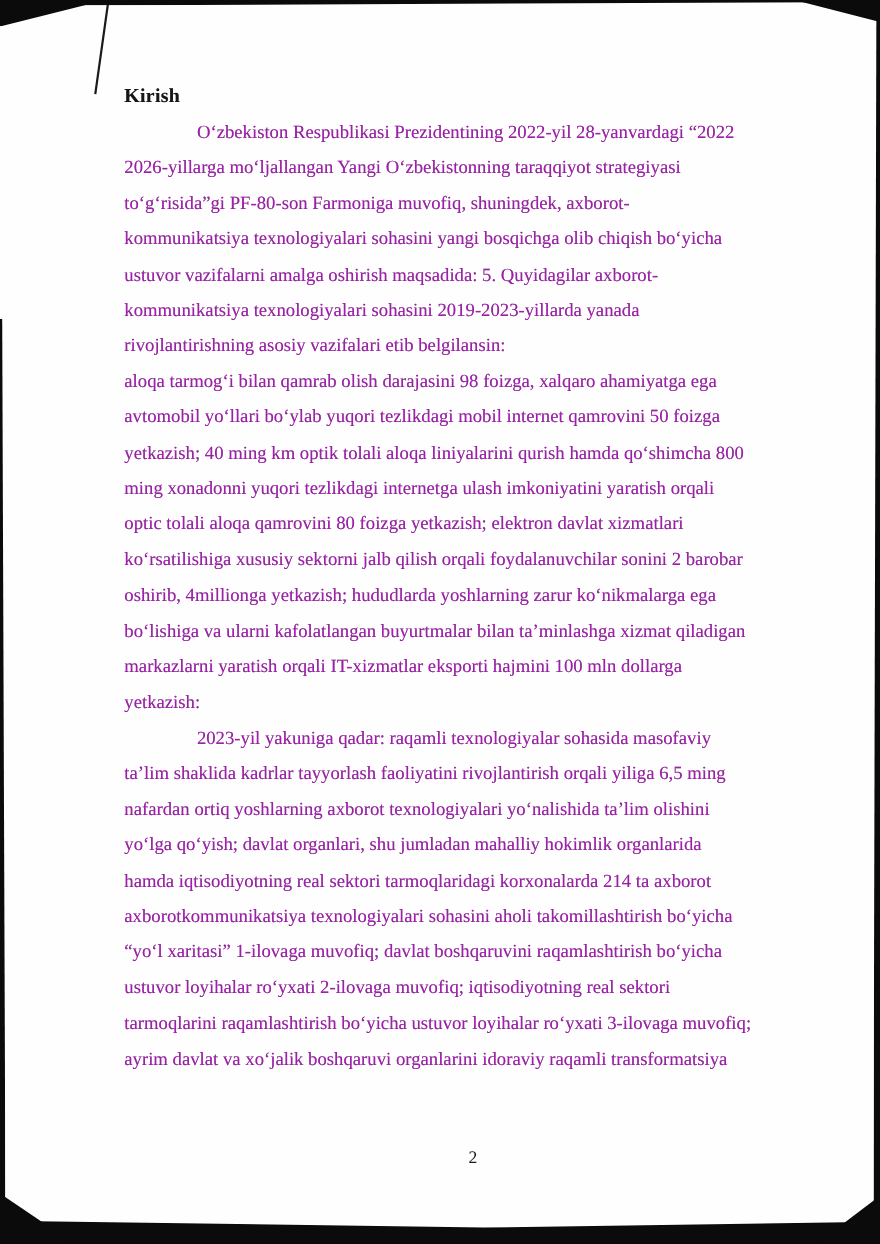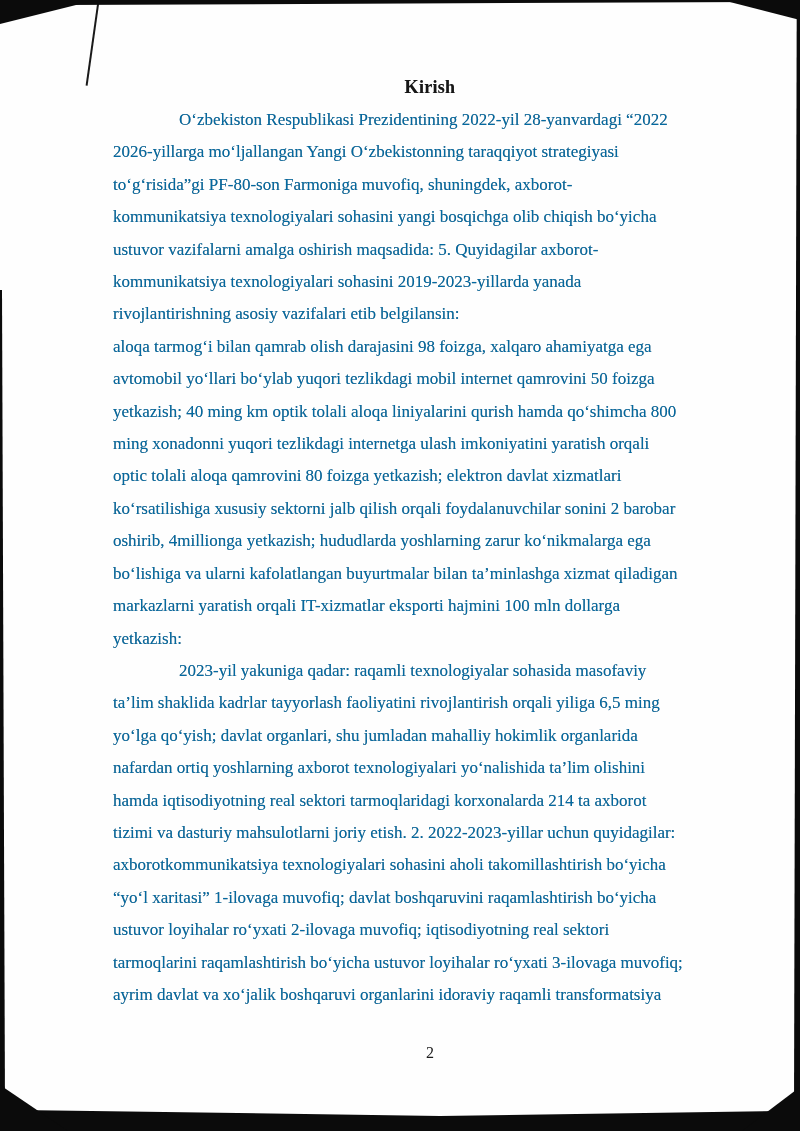--- a/index.html
+++ b/index.html
@@ -13,33 +13,33 @@
     color: #1b1b1b;
   }
   .content {
     position: absolute;
     left: 113px;
     top: 70px;
     width: 634px;
   }
   .title {
     margin: 0;
-    text-align: center;
+    text-align: left;
     font-weight: bold;
     font-size: 18px;
     line-height: 34px;
     letter-spacing: 0.3px;
     color: #161616;
     text-shadow: 0 0 0.5px rgba(0,0,0,0.45);
   }
   .line {
     white-space: nowrap;
     font-size: 17px;
     line-height: 32.4px;
-    color: #0369a1;
+    color: #a21caf;
     text-shadow: 0 0 0.5px rgba(0,0,0,0.4);
   }
   .line.indent { padding-left: 66px; }
   .page-num {
     position: absolute;
     left: 113px;
     width: 634px;
     top: 1040px;
     text-align: center;
     font-size: 16px;
@@ -96,24 +96,23 @@
         <div class="line">yetkazish; 40 ming km optik tolali aloqa liniyalarini qurish hamda qo‘shimcha 800</div>
         <div class="line">ming xonadonni yuqori tezlikdagi internetga ulash imkoniyatini yaratish orqali</div>
         <div class="line">optic tolali aloqa qamrovini 80 foizga yetkazish; elektron davlat xizmatlari</div>
         <div class="line">ko‘rsatilishiga xususiy sektorni jalb qilish orqali foydalanuvchilar sonini 2 barobar</div>
         <div class="line">oshirib, 4millionga yetkazish; hududlarda yoshlarning zarur ko‘nikmalarga ega</div>
         <div class="line">bo‘lishiga va ularni kafolatlangan buyurtmalar bilan ta’minlashga xizmat qiladigan</div>
         <div class="line">markazlarni yaratish orqali IT-xizmatlar eksporti hajmini 100 mln dollarga</div>
         <div class="line">yetkazish:</div>
         <div class="line indent">2023-yil yakuniga qadar: raqamli texnologiyalar sohasida masofaviy</div>
         <div class="line">ta’lim shaklida kadrlar tayyorlash faoliyatini rivojlantirish orqali yiliga 6,5 ming</div>
+        <div class="line">nafardan ortiq yoshlarning axborot texnologiyalari yo‘nalishida ta’lim olishini</div>
         <div class="line">yo‘lga qo‘yish; davlat organlari, shu jumladan mahalliy hokimlik organlarida</div>
-        <div class="line">nafardan ortiq yoshlarning axborot texnologiyalari yo‘nalishida ta’lim olishini</div>
         <div class="line">hamda iqtisodiyotning real sektori tarmoqlaridagi korxonalarda 214 ta axborot</div>
-        <div class="line">tizimi va dasturiy mahsulotlarni joriy etish. 2. 2022-2023-yillar uchun quyidagilar:</div>
         <div class="line">axborotkommunikatsiya texnologiyalari sohasini aholi takomillashtirish bo‘yicha</div>
         <div class="line">“yo‘l xaritasi” 1-ilovaga muvofiq; davlat boshqaruvini raqamlashtirish bo‘yicha</div>
         <div class="line">ustuvor loyihalar ro‘yxati 2-ilovaga muvofiq; iqtisodiyotning real sektori</div>
         <div class="line">tarmoqlarini raqamlashtirish bo‘yicha ustuvor loyihalar ro‘yxati 3-ilovaga muvofiq;</div>
         <div class="line">ayrim davlat va xo‘jalik boshqaruvi organlarini idoraviy raqamli transformatsiya</div>
       </div>
   </div>
 
   <div class="page-num">2</div>
 </div>

